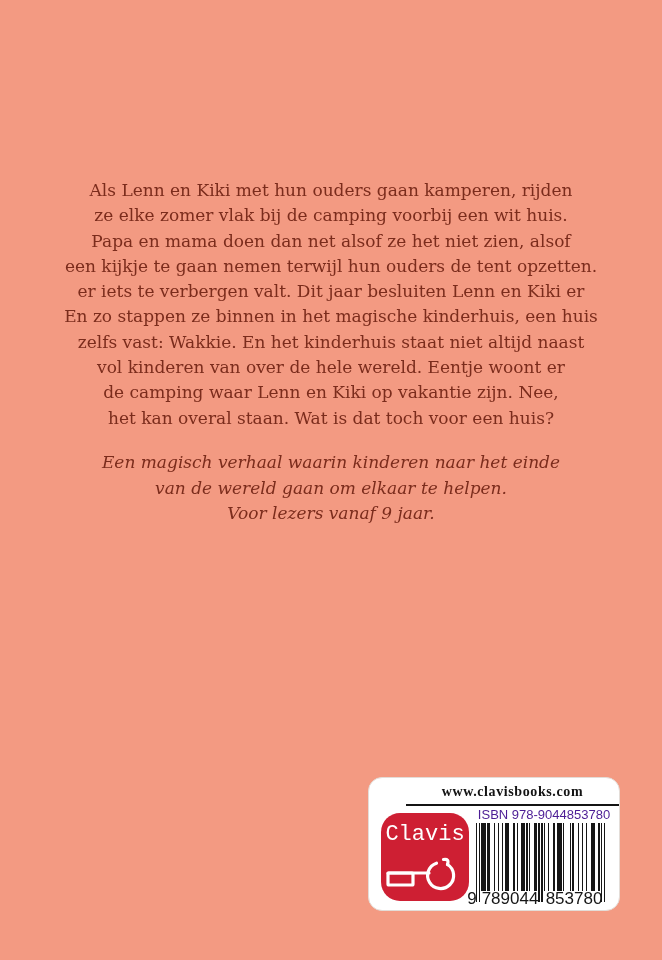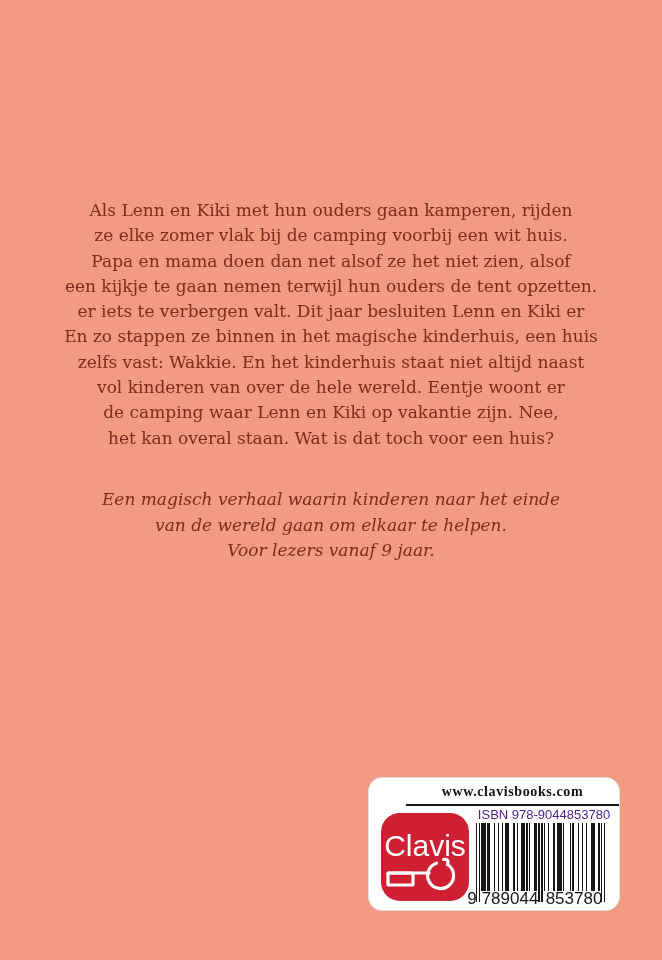--- a/index.html
+++ b/index.html
@@ -8,48 +8,48 @@
     font-family: "DejaVu Serif", serif;
   }
   .cover {
     position: relative; width: 662px; height: 960px;
     background: var(--bg, #F39A82);
   }
   
   .blurb {
     position: absolute; top: 178px; left: 0; width: 662px;
     text-align: center; color: var(--ink, #7B2C1C);
-    font-size: 17px; line-height: 25.3px; margin-top: 20px;
+    font-size: 17px; line-height: 25.3px;
   }
   .blurb .line { white-space: nowrap; }
   .tagline {
     position: absolute; top: 450px; left: 0; width: 662px;
     text-align: center; color: var(--ink, #7B2C1C);
-    font-size: 17px; line-height: 25.5px; font-style: italic; margin-top: 37px;
+    font-size: 17px; line-height: 25.5px; font-style: italic;
   }
   .tagline .line { white-space: nowrap; }
   
   .sticker {
     position: absolute; left: 368px; top: 777px; width: 252px; height: 134px;
     background: var(--label-bg, #ffffff); border-radius: 14px;
     box-sizing: border-box; border: 1px solid #e3ddd8; padding-left: 37px;
   }
   .sticker-header {
     height: 26px; line-height: 27px; text-align: center;
     border-bottom: 2px solid #141414; color: #141414;
     font-family: "Liberation Serif", serif; font-weight: bold;
     font-size: 14px; letter-spacing: 0.6px;
   }
   .logo {
     position: absolute; left: 12px; top: 35px; width: 88px; height: 88px;
     border-radius: 19px; background: var(--brand, #CE1F33);
   }
   .logo-name {
-    margin-top: 20px; text-align: center; color: #ffffff;
-    font-family: Liberation Sans, sans-serif; font-size: 30px; line-height: 26px;
+    margin-top: 9px; text-align: center; color: #ffffff;
+    font-family: Liberation Mono, monospace; font-size: 22px; line-height: 26px;
   }
   .key-icon { position: absolute; left: 4px; top: 44px; }
   .isbn {
     position: absolute; left: 104px; top: 29px; width: 142px;
     text-align: center; font-family: "Liberation Sans", sans-serif;
     font-size: 13px; color: #4c1d95; white-space: nowrap;
   }
   .barcode-svg { position: absolute; left: 95px; top: 45px; }
   .barcode-svg text {
     font-family: "Liberation Sans", sans-serif; font-size: 17px; fill: #161616;

